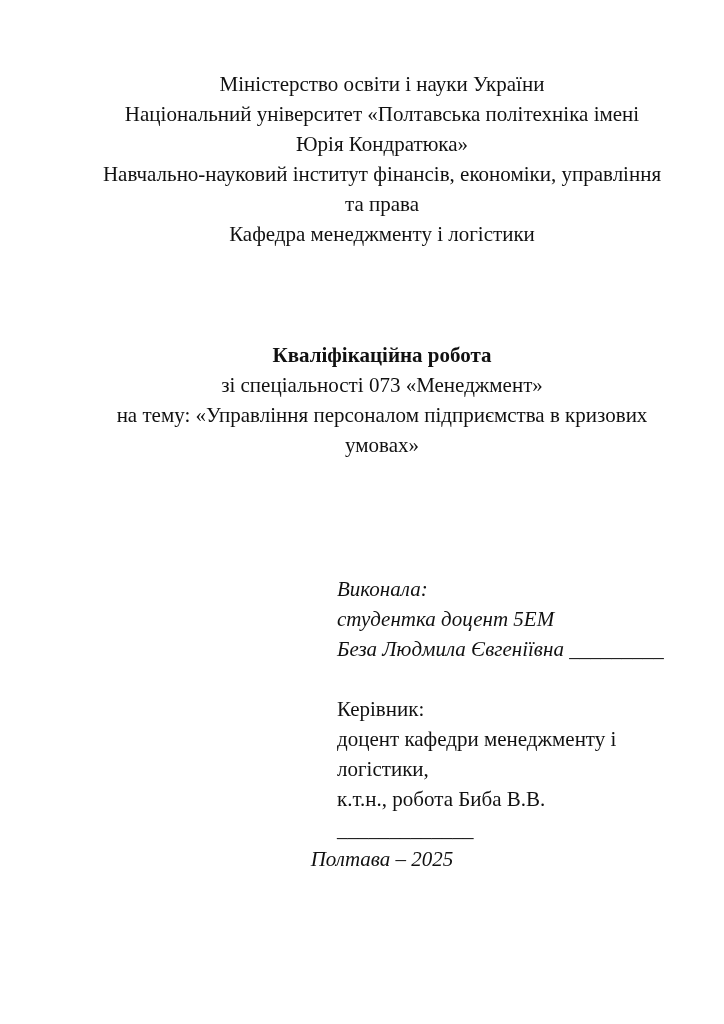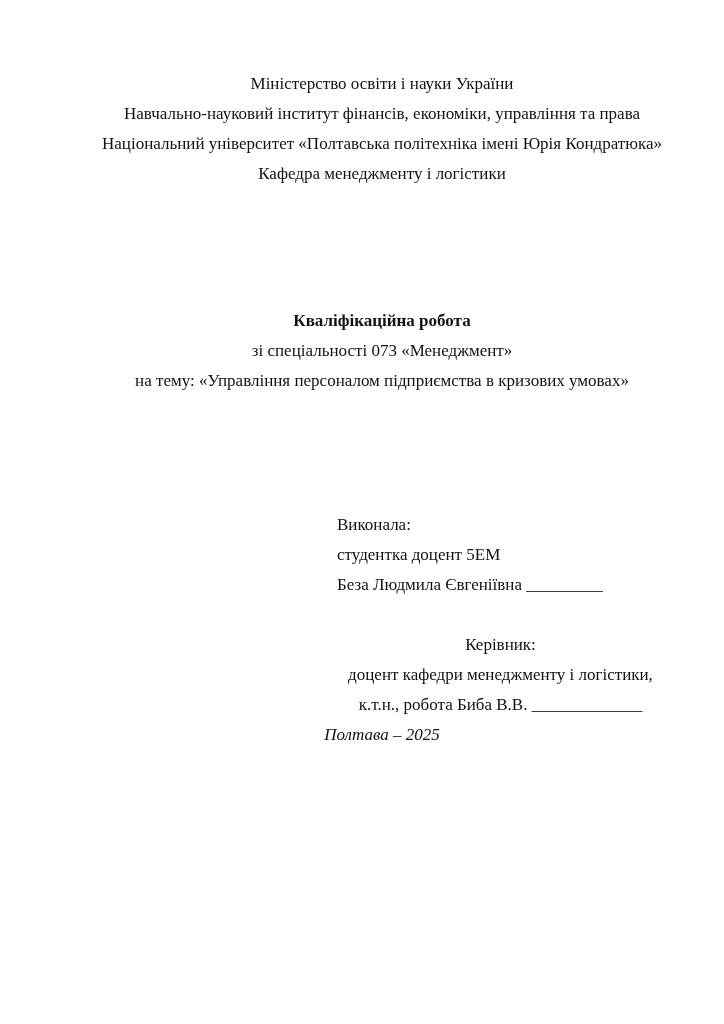--- a/index.html
+++ b/index.html
@@ -8,64 +8,64 @@
     background: #ffffff;
   }
   .page {
     position: relative;
     width: 724px;
     height: 1024px;
     margin: 0 auto;
     background: #ffffff;
     color: #111111;
     font-family: "Liberation Serif", "DejaVu Serif", serif;
-    font-size: 17px;
+    font-size: 21px;
     line-height: 30px;
     box-sizing: border-box;
     padding: 69px 60px 0 100px;
     overflow: hidden;
   }
   .page p {
     margin: 0;
     padding: 0;
   }
   .centered {
     text-align: center;
   }
   .title-block {
-    margin-top: 117px;
+    margin-top: 91px;
   }
   .work-title {
     font-weight: bold;
   }
   .signature-block {
     margin-left: 237px;
     text-align: left;
   }
   .executor-block {
     margin-top: 114px;
+    font-style: italic;
   }
   .supervisor-block {
     margin-top: 30px;
-    text-align: center;
   }
   .footer-line {
     margin-top: 111px;
     font-style: italic;
   }
 </style>
 </head>
 <body>
 
 <div class="page">
 
   <div class="header centered">
     <p>Міністерство освіти і науки України</p>
+    <p>Національний університет «Полтавська політехніка імені Юрія Кондратюка»</p>
     <p>Навчально-науковий інститут фінансів, економіки, управління та права</p>
-    <p>Національний університет «Полтавська політехніка імені Юрія Кондратюка»</p>
     <p>Кафедра менеджменту і логістики</p>
   </div>
 
   <div class="title-block centered">
     <p class="work-title">Кваліфікаційна робота</p>
     <p>зі спеціальності 073 «Менеджмент»</p>
     <p>на тему: «Управління персоналом підприємства в кризових умовах»</p>
   </div>
 
   <div class="signature-block executor-block">

